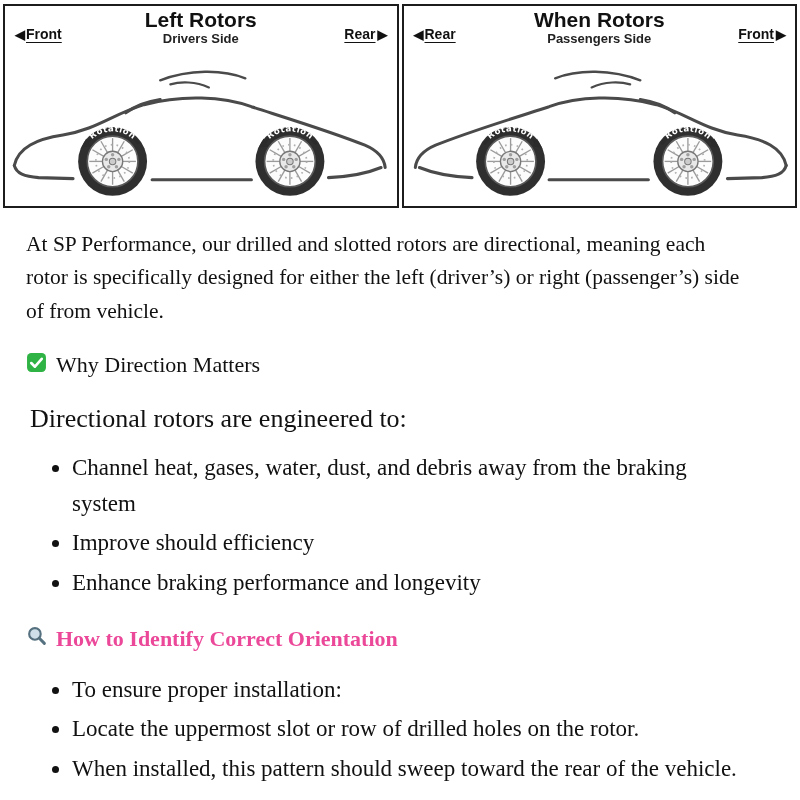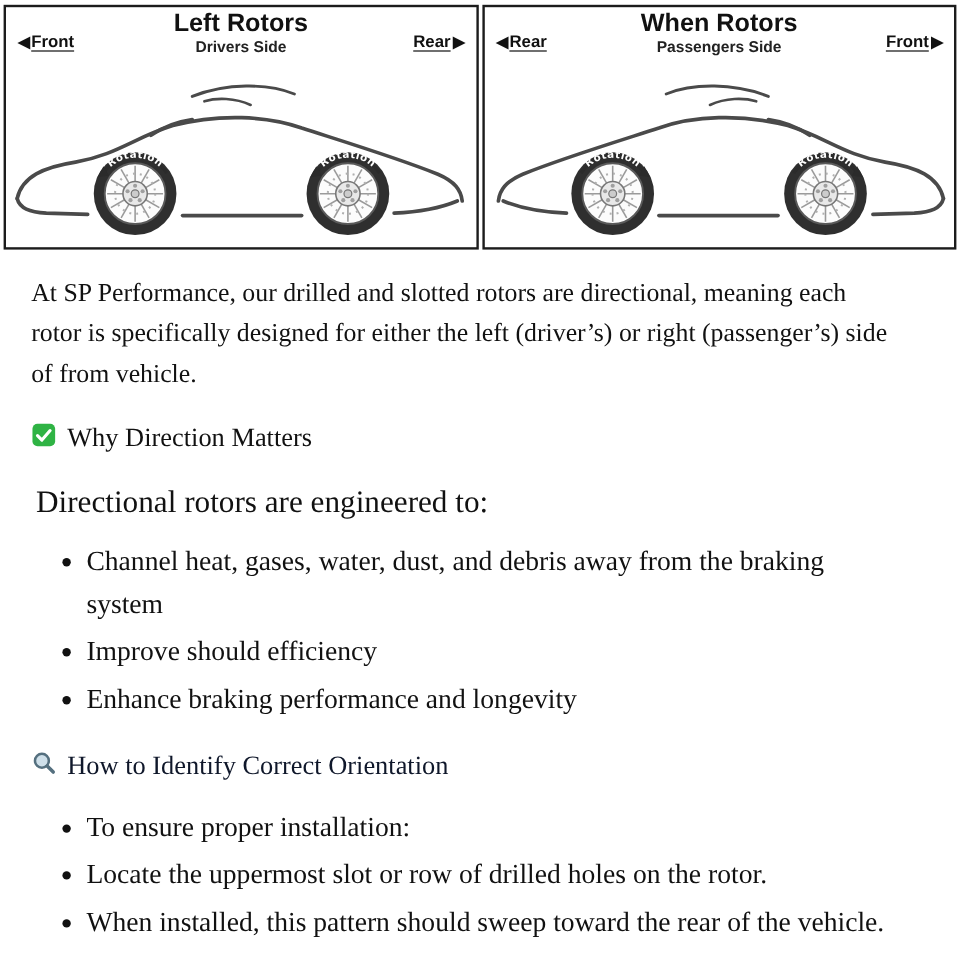--- a/index.html
+++ b/index.html
@@ -76,21 +76,21 @@
     max-width: 716px;
   }
   .sec-heading {
     display: flex;
     align-items: center;
     gap: 9px;
     margin: 24px 0 20px 0;
     font-size: 22px;
   }
   .sec-heading.bold { font-weight: normal; }
-  .sec-heading.regular { font-weight: normal; color: #0f172a; }
+  .sec-heading.regular { font-weight: bold; color: #ec4899; align-items: flex-end; }
   .lead { font-size: 26px; line-height: 1.5; margin: 0 0 12px 4px; }
   ul.doc-list {
     margin: 4px 0 20px 0;
     padding-left: 46px;
     max-width: 730px;
   }
   ul.doc-list li {
     font-size: 23px;
     line-height: 1.55;
     margin-bottom: 4px;

